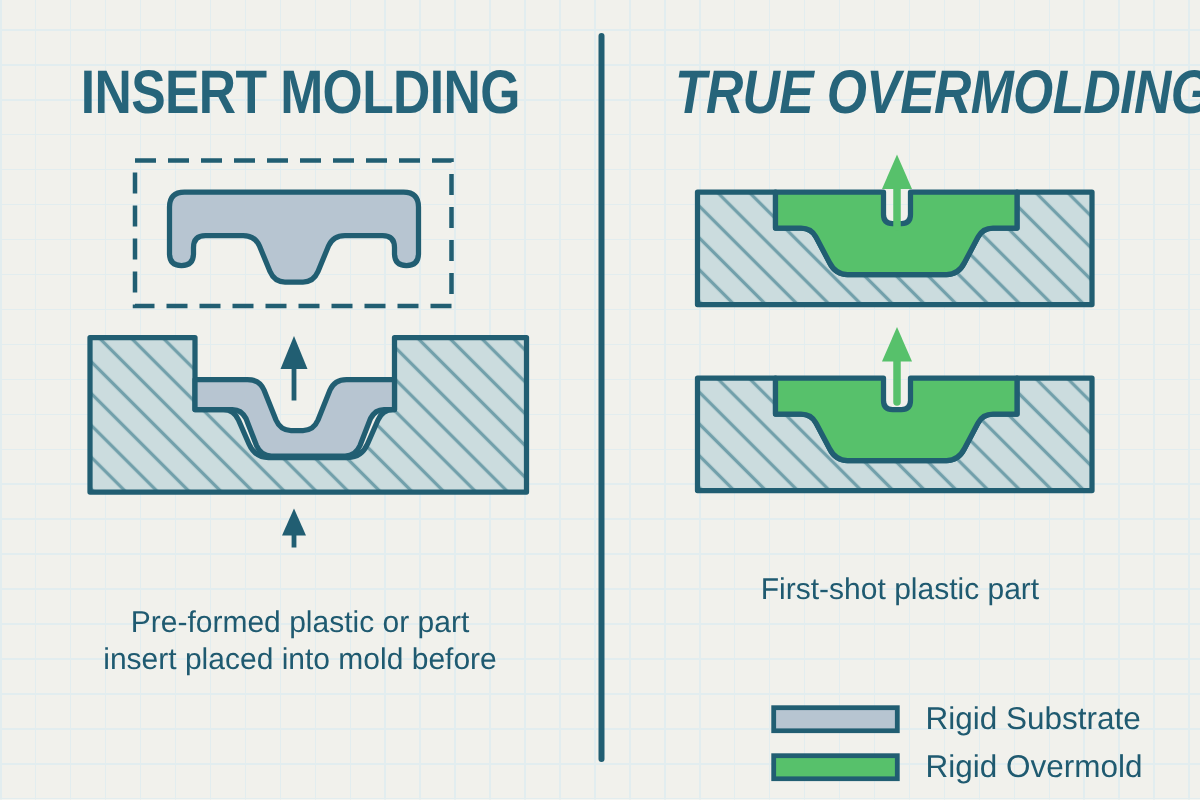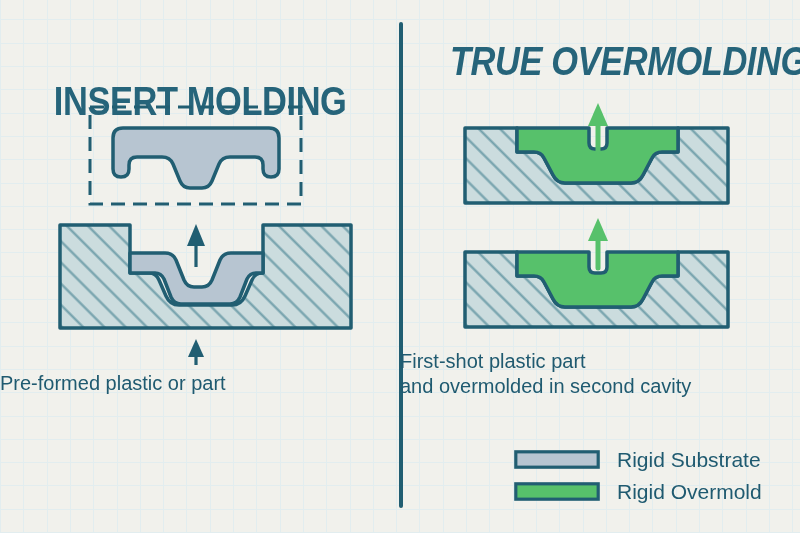--- a/index.html
+++ b/index.html
@@ -18,33 +18,34 @@
     background:#215e72;border-radius:2px;
   }
   .panel-title{
     position:absolute;top:38px;width:400px;
     text-align:center;
     color:#26647a;
     font-size:41px;font-weight:700;letter-spacing:-0.5px;
     white-space:nowrap;
   }
   .panel-title>span{display:inline-block;transform:scaleX(0.84);transform-origin:center;}
-  .title-left{left:0;margin-top:40px;}
+  .title-left{left:0;}
   .title-right{left:416px;font-style:italic;}
   .diagram{position:absolute;top:0;width:400px;height:533px;}
   .diagram-left{left:0;}
   .diagram-right{left:400px;}
   .caption{
     position:absolute;width:400px;
+    text-align:center;
     color:#1f5a70;
-    font-size:20px;line-height:24.5px;
+    font-size:20px;line-height:24.5px;margin-top:32px;
   }
   .caption-left{left:0;top:371px;}
   .caption-right{left:400px;top:349px;}
-  .legend{position:absolute;left:514px;top:450px;}
+  .legend{position:absolute;left:514px;top:470px;}
   .legend-row{display:flex;align-items:center;margin-bottom:13px;height:19px;}
   .legend-row svg{display:block;}
   .legend-label{margin-left:17px;color:#1f5a70;font-size:21px;white-space:nowrap;}
 </style>
 </head>
 <body>
 
 <div class="canvas">
 
   <div class="divider"></div>
@@ -81,20 +82,21 @@
     </g>
 
     <g>
       <line x1="196" y1="365" x2="196" y2="352" stroke="#215e72" stroke-width="3.2"></line>
       <polygon points="196,339 188,357 204,357" fill="#215e72"></polygon>
     </g>
   </svg>
 
   <div class="caption caption-left">
     <div>Pre-formed plastic or part</div>
+    <div>insert placed into mold before</div>
   </div>
 
   <div class="panel-title title-right">
     <span>TRUE OVERMOLDING</span>
   </div>
 
   <svg class="diagram diagram-right" viewBox="400 0 400 533" width="400" height="533">
     <defs>
       <pattern id="hatchB" patternUnits="userSpaceOnUse" width="15" height="15" patternTransform="rotate(-45)">
         <rect width="15" height="15" fill="#cbdcde"></rect>
@@ -122,21 +124,20 @@
                Q541,152 534,152 H517 Z"></path>
     </g>
     <g>
       <line x1="598" y1="268" x2="598" y2="239" stroke="#57c16b" stroke-width="5" stroke-linecap="round"></line>
       <polygon points="598,218 588,241 608,241" fill="#57c16b"></polygon>
     </g>
   </svg>
 
   <div class="caption caption-right">
     <div>First-shot plastic part</div>
-    <div>and overmolded in second cavity</div>
   </div>
 
   <div class="legend">
     <div class="legend-row">
       <svg width="86" height="19">
         <rect x="1.8" y="1.8" width="82.4" height="15.4" stroke="#215e72" stroke-width="3.2" fill="#b7c5d1"></rect>
       </svg>
       <span class="legend-label">Rigid Substrate</span>
     </div>
     <div class="legend-row">

